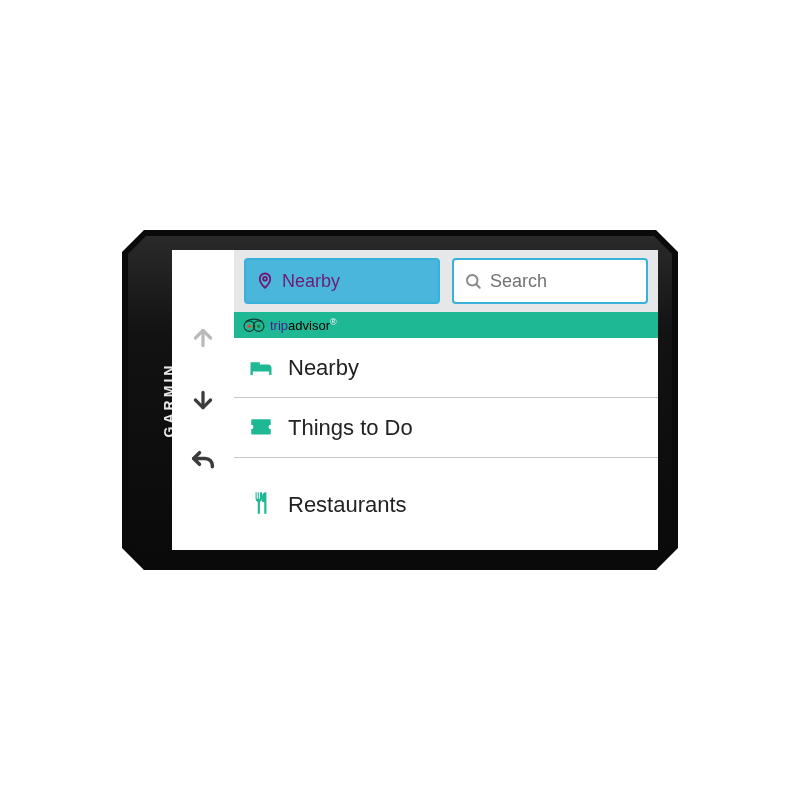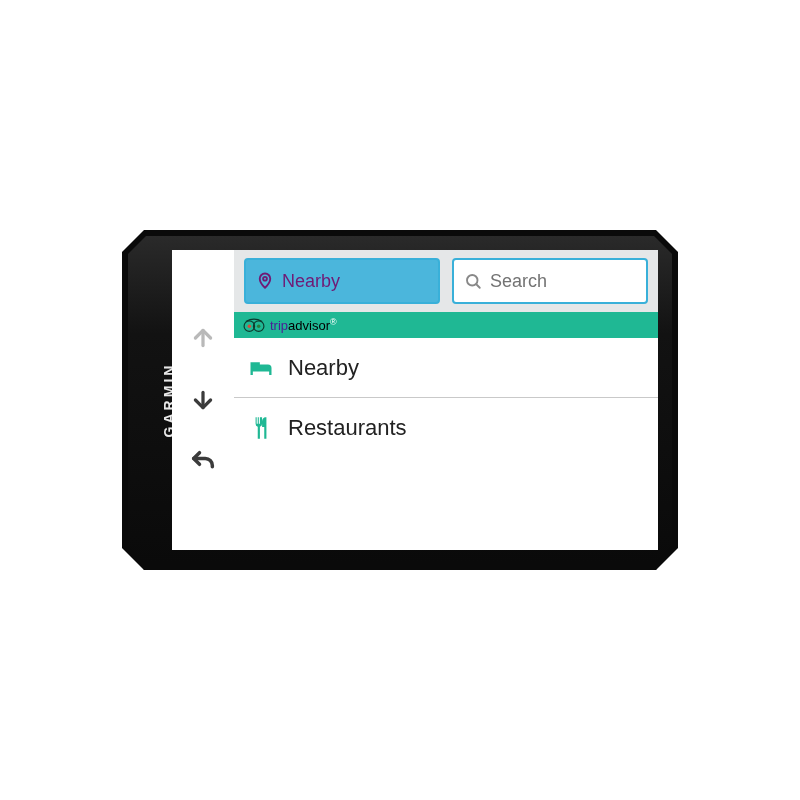--- a/index.html
+++ b/index.html
@@ -98,21 +98,21 @@
   .row {
     height: 60px;
     display: flex; align-items: center;
     gap: 12px;
     padding: 0 12px;
     border-bottom: 1px solid #c9c9c9;
     font-size: 22px;
     color: #222222;
     cursor: pointer;
   }
-  .row:last-child { border-bottom: none; }
+  .row:last-child { border-bottom: none; align-items: flex-end; }
   .row .icon { width: 30px; height: 30px; color: #1fb894; display:flex; align-items:center; justify-content:center; }
 </style>
 </head>
 <body>
 
 <div class="stage">
   <div class="device">
     <div class="bezel-inner"></div>
     <div class="brand">GARMIN</div>
 
@@ -182,20 +182,28 @@
             <span class="icon">
               <svg width="28" height="28" viewBox="0 0 24 24" fill="currentColor">
                   <path d="M3 7v11h2v-3h14v3h2V12a3 3 0 0 0-3-3h-7V7H3zm3 2a2 2 0 1 0 0 4 2 2 0 0 0 0-4z"></path>
                 </svg>
             </span>
             <span>Nearby</span>
           </div>
           <div class="row">
             <span class="icon">
               <svg width="26" height="26" viewBox="0 0 24 24" fill="currentColor">
+                  <path d="M4 4h16a1 1 0 0 1 1 1v4a2 2 0 0 0 0 4v4a1 1 0 0 1-1 1H4a1 1 0 0 1-1-1v-4a2 2 0 0 0 0-4V5a1 1 0 0 1 1-1zm6 4l3 4-3 4V8z"></path>
+                </svg>
+            </span>
+            <span>Things to Do</span>
+          </div>
+          <div class="row">
+            <span class="icon">
+              <svg width="26" height="26" viewBox="0 0 24 24" fill="currentColor">
                   <path d="M7 2v6a3 3 0 0 0 2 2.83V22h2V10.83A3 3 0 0 0 13 8V2h-2v6h-1V2H9v6H8V2H7zm9 0c-1.5 0-3 1.5-3 4v5h2v11h2V2h-1z"></path>
                 </svg>
             </span>
             <span>Restaurants</span>
           </div>
         </div>
       </div>
     </div>
   </div>
 </div>

